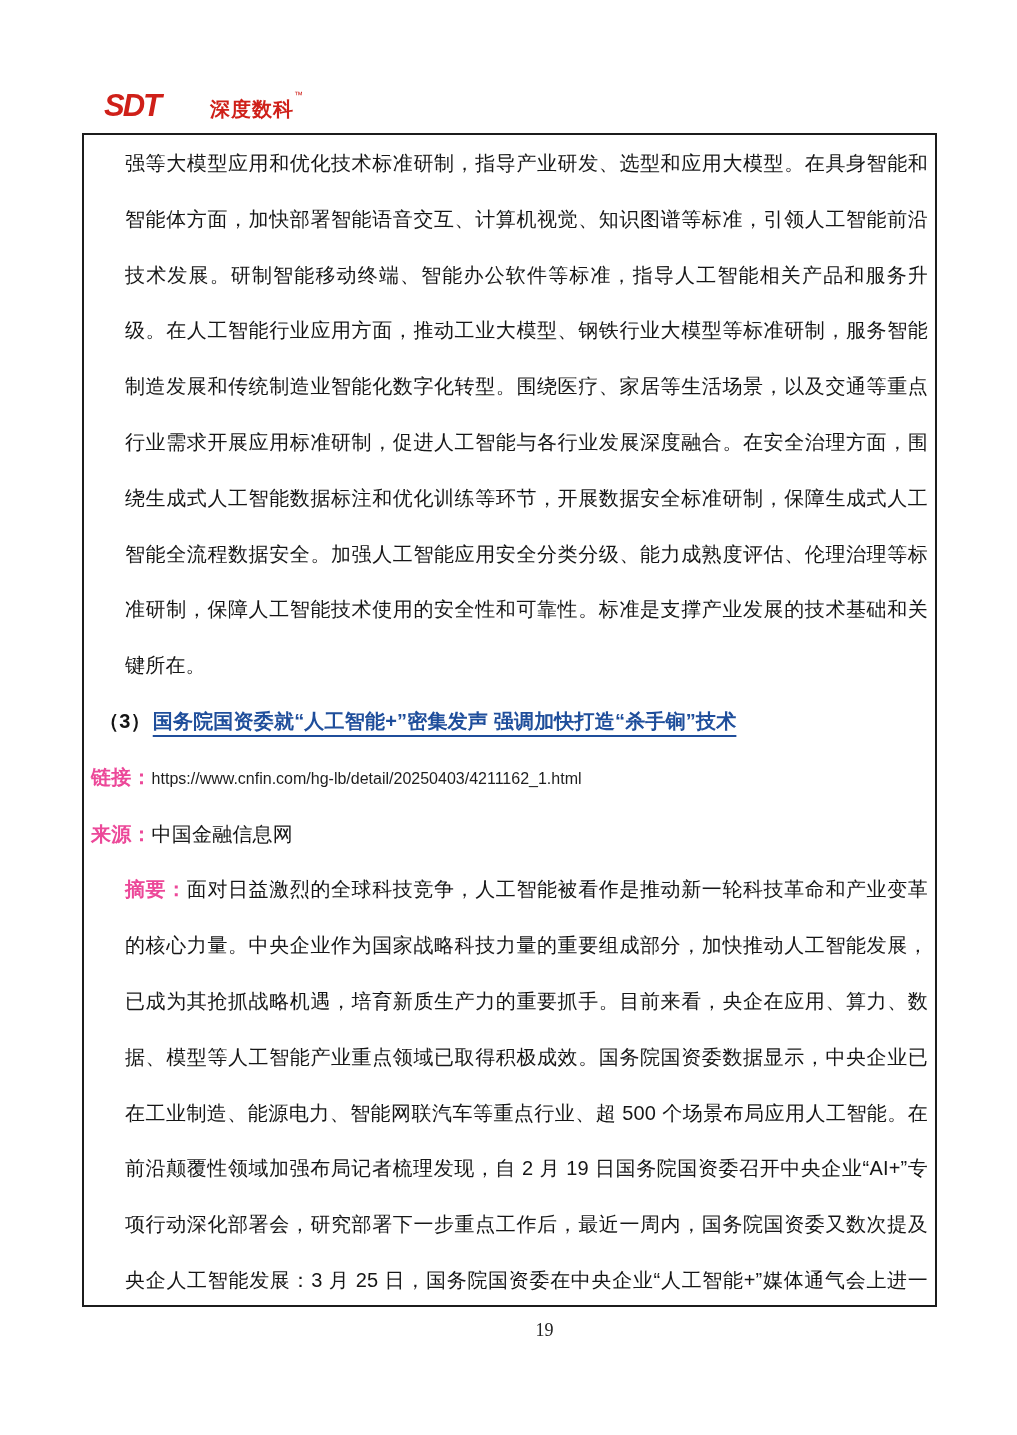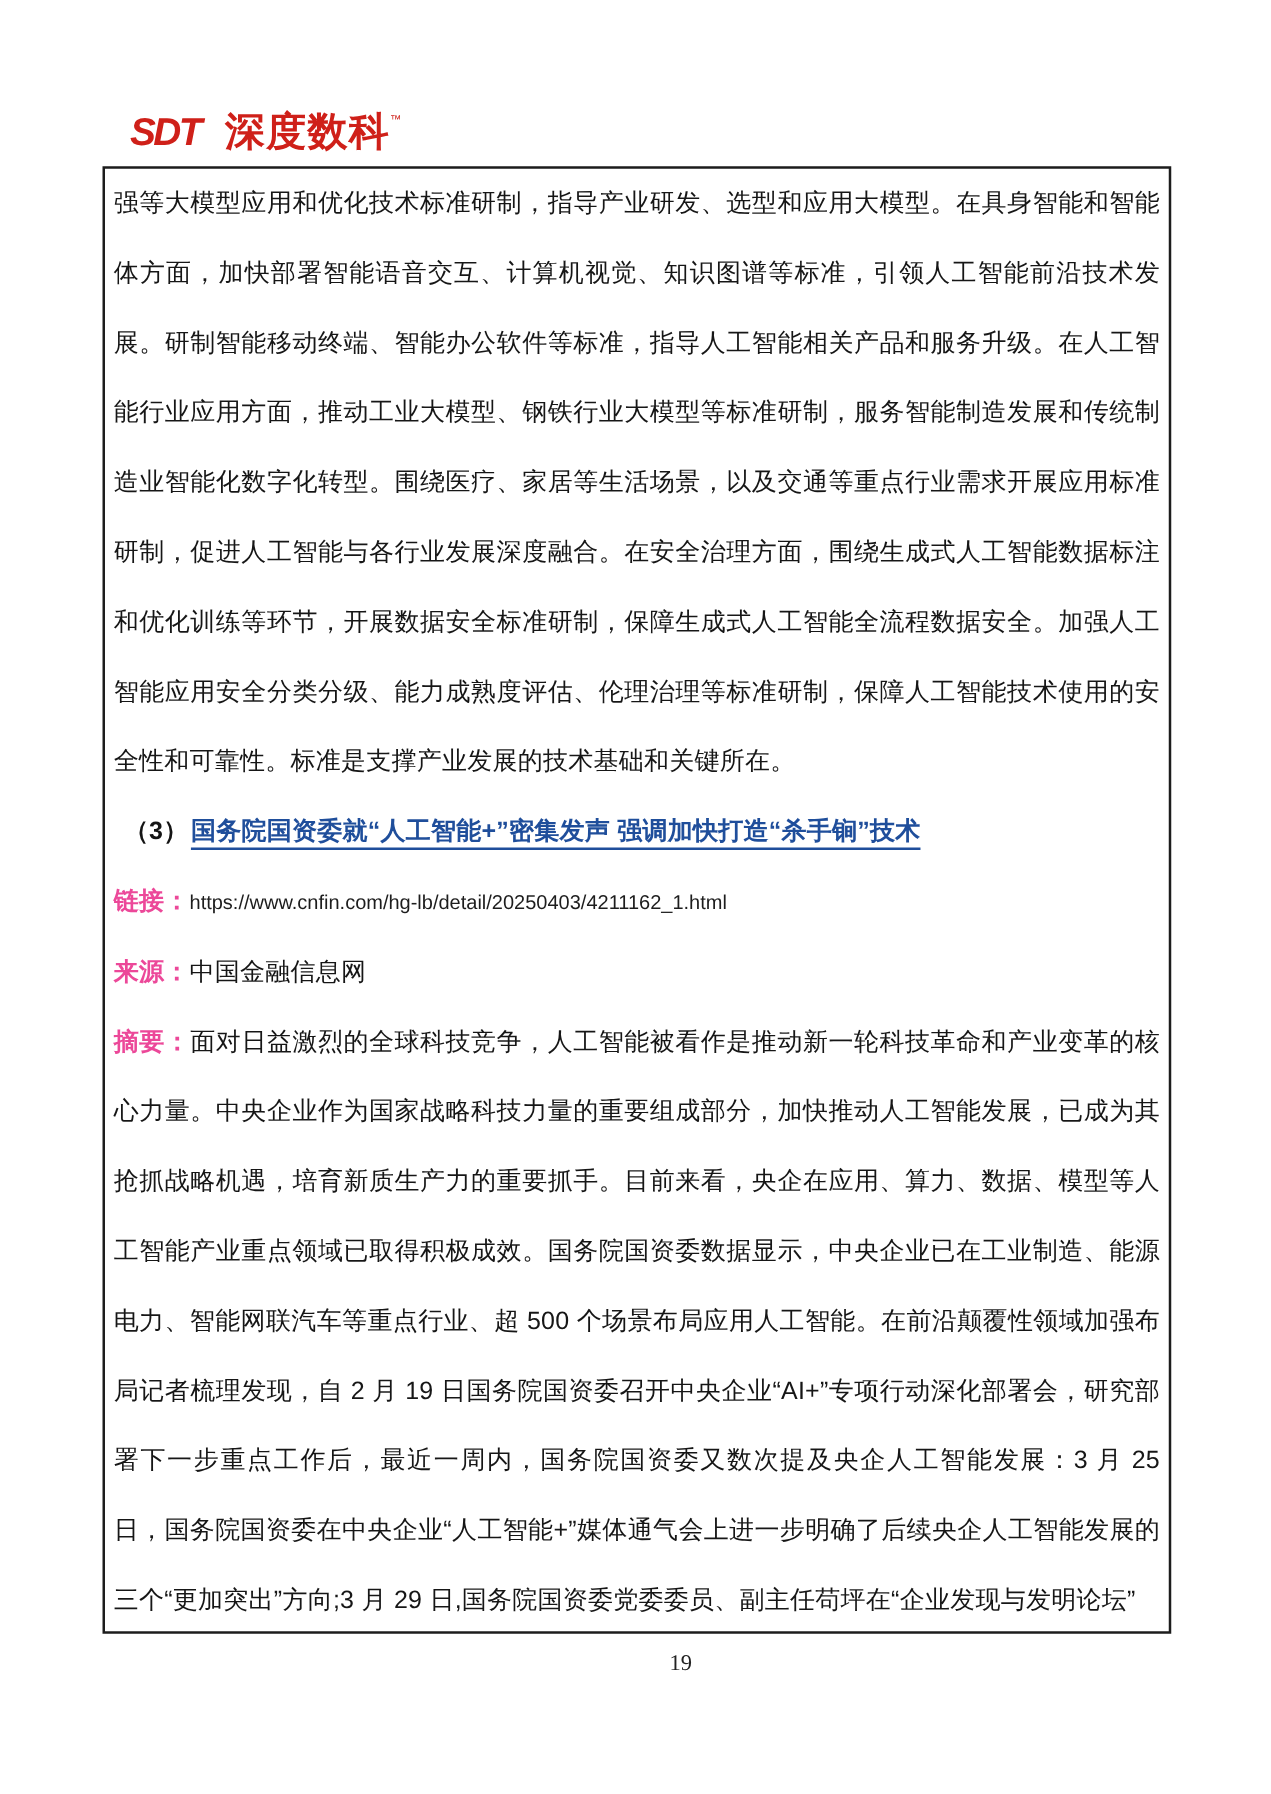--- a/index.html
+++ b/index.html
@@ -13,42 +13,42 @@
   }
 
   
   .logo {
     position:absolute; left:104px; top:78px;
     white-space:nowrap; color:#cf2019;
     line-height:34px;
   }
   .logo-sdt {
     font-style:italic; font-weight:800; font-size:31px;
-    letter-spacing:-2px; margin-right:20px;
+    letter-spacing:-2px; margin-right:8px;
   }
-  .logo-cn { font-weight:700; font-size:32px; letter-spacing:1px; }
+  .logo-cn { font-weight:700; font-size:20px; letter-spacing:1px;margin-left:42px; }
   .logo-tm { font-size:9px; vertical-align:18px; }
 
   
   .content-box {
     position:absolute; left:82px; top:133px;
     width:855px; height:1174px;
     box-sizing:border-box;
     border:2px solid #1c1c1c;
     padding:1px 7px 0 7px;
     overflow:hidden;
   }
 
   .body-para, .meta-line, .heading {
     margin:0;
     font-size:20px;
     line-height:55.8px;
     letter-spacing:0.2px;
   }
-  .body-para { text-align:justify; }
+  .body-para { text-align:justify;margin-left:34px; }
 
   .heading { font-weight:700; padding-left:8px; }
   .heading-num { color:#141414; margin-right:2px; }
   .heading-link {
     color:#1f4e9b;
     text-decoration:underline;
     text-underline-offset:7px;
     text-decoration-thickness:2px;
     cursor:pointer;
   }

